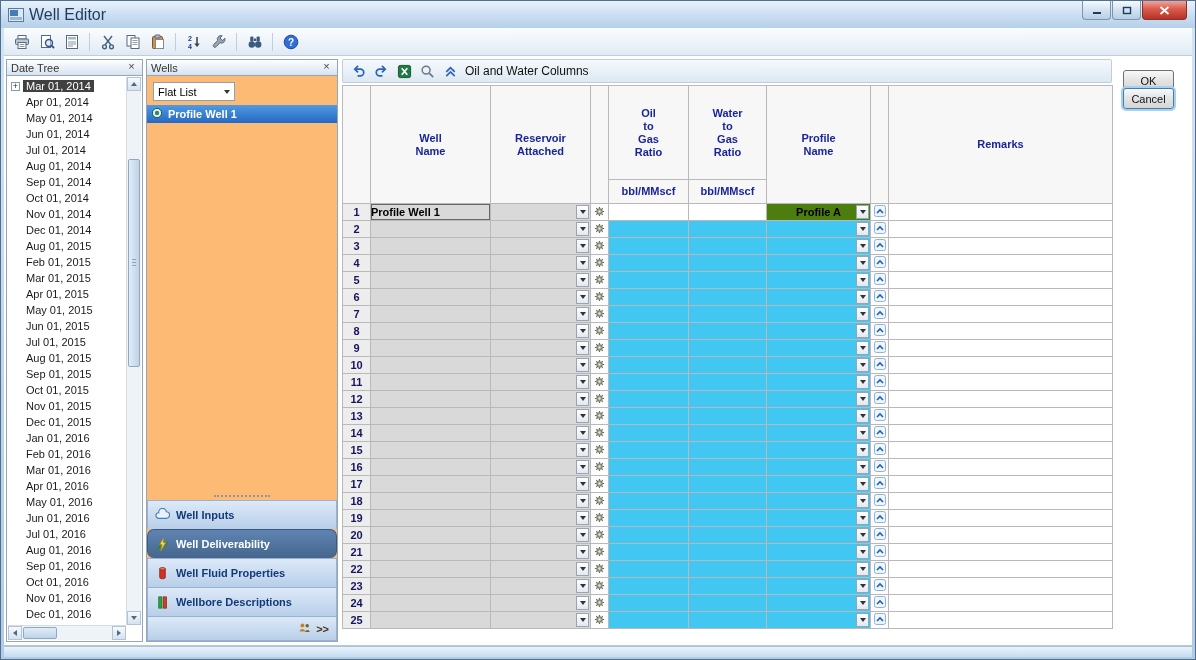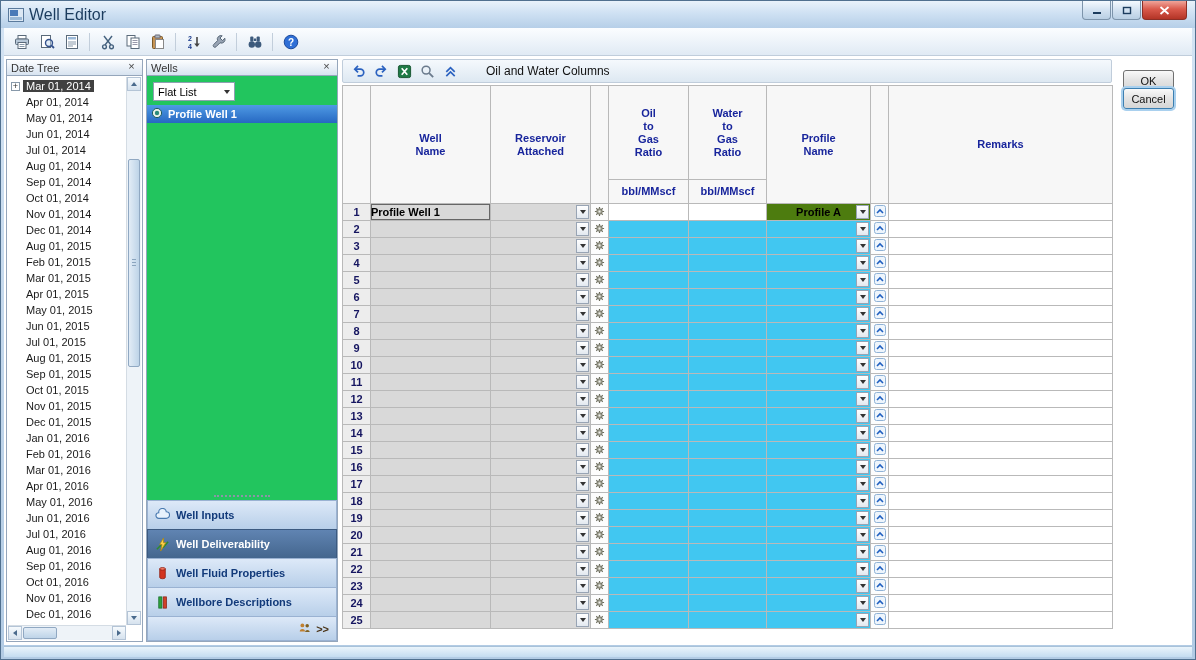--- a/index.html
+++ b/index.html
@@ -61,45 +61,45 @@
     background:repeating-linear-gradient(#8aa4be 0 1px, transparent 1px 3px); }
   .hthumb { width:34px; height:12px; margin-left:1px; background:linear-gradient(#e2ecf6,#bed4e8);
     border:1px solid #90a8c2; border-radius:2px; }
   .tri-up { width:0;height:0;border-left:3.5px solid transparent;border-right:3.5px solid transparent;border-bottom:4.5px solid #4a6a8c; }
   .tri-dn { width:0;height:0;border-left:3.5px solid transparent;border-right:3.5px solid transparent;border-top:4.5px solid #4a6a8c; }
   .tri-l  { width:0;height:0;border-top:3.5px solid transparent;border-bottom:3.5px solid transparent;border-right:4.5px solid #4a6a8c; }
   .tri-r  { width:0;height:0;border-top:3.5px solid transparent;border-bottom:3.5px solid transparent;border-left:4.5px solid #4a6a8c; }
 
   
   #wells-panel { position:absolute; left:142px; top:3px; width:192px; height:583px; display:flex; flex-direction:column; }
-  #wells-body { flex:1; border:1px solid #95a6bb; border-top:none; background:#22c55e; display:flex; flex-direction:column; overflow:hidden; }
+  #wells-body { flex:1; border:1px solid #95a6bb; border-top:none; background:#fdba74; display:flex; flex-direction:column; overflow:hidden; }
   .combo-row { padding:6px 6px 4px 6px; }
   .combo { width:82px; height:19px; border:1px solid #8fa0b2; background:#fff; display:flex;
     align-items:center; justify-content:space-between; padding:0 4px; }
   .combo .dd-tri { width:0;height:0;border-left:3.5px solid transparent;border-right:3.5px solid transparent;border-top:4.5px solid #333; }
   #wells-list { flex:1; }
   .well-item { height:18px; display:flex; align-items:center; gap:5px; padding-left:4px; white-space:nowrap; }
   .well-item.selected { background:linear-gradient(#4f9ae4,#2668c2); color:#fff; font-weight:bold; }
   .splitter { height:9px; display:flex; align-items:center; justify-content:center; }
   .splitter i { width:56px; border-top:2px dotted #8a96a6; }
   .navbtn { height:29px; border:1px solid #9ab2d2; border-bottom:none; display:flex; align-items:center;
     gap:6px; padding-left:6px; font-weight:bold; color:#123a7a;
     background:linear-gradient(#dde9f8,#b8cfe9); }
-  .navbtn.active { background:linear-gradient(#6084b2,#44668e); color:#fff; border-color:#3c5a80; }
+  .navbtn.active { background:linear-gradient(#6084b2,#44668e); color:#fff; border-color:#3c5a80;border-radius:7px; }
   .nicon { width:16px; height:16px; display:inline-flex; align-items:center; justify-content:center; }
   .nav-footer { height:25px; border:1px solid #9ab2d2; background:linear-gradient(#dde9f8,#b8cfe9);
     display:flex; align-items:center; justify-content:flex-end; gap:4px; padding-right:7px;
     font-weight:bold; color:#4a3418; }
 
   
   #editor { position:absolute; left:338px; top:3px; width:771px; }
   #editor-toolbar { height:24px; width:770px; background:linear-gradient(#f5f9fd,#dde8f2);
     border:1px solid #c0cddb; border-radius:2px; display:flex; align-items:center; gap:3px; padding:0 5px; }
   .etbtn { width:20px; height:20px; display:flex; align-items:center; justify-content:center; }
-  #editor-title { margin-left:23px; color:#111; font-size:12px; }
+  #editor-title { margin-left:2px; color:#111; font-size:12px; }
 
   #grid { border-collapse:collapse; table-layout:fixed; width:770px; margin-top:2px; }
   #grid th, #grid td { border:1px solid #b9b9b9; overflow:hidden; white-space:nowrap; }
   #grid thead th { background:#f7f7f7; color:var(--hdr); font-weight:bold; text-align:center;
     vertical-align:middle; line-height:13px; }
   tr.hm th { height:94px;margin-left:46px; }
   tr.hu th { height:24px; color:var(--units); }
   .wrap { display:inline-block; white-space:normal; }
   .w28{width:28px} .w34{width:34px} .w44{width:44px} .w46{width:46px} .w64{width:64px}
   #grid td { height:17px; padding:0; }

